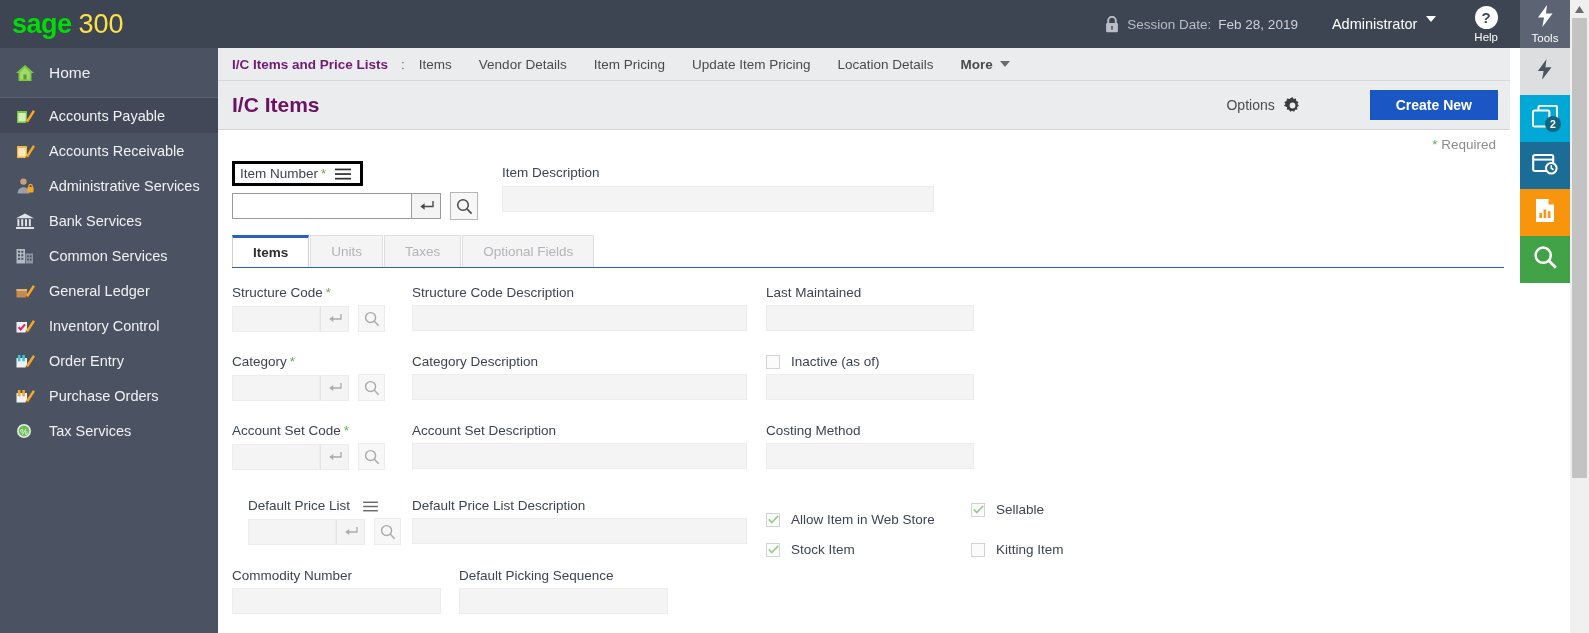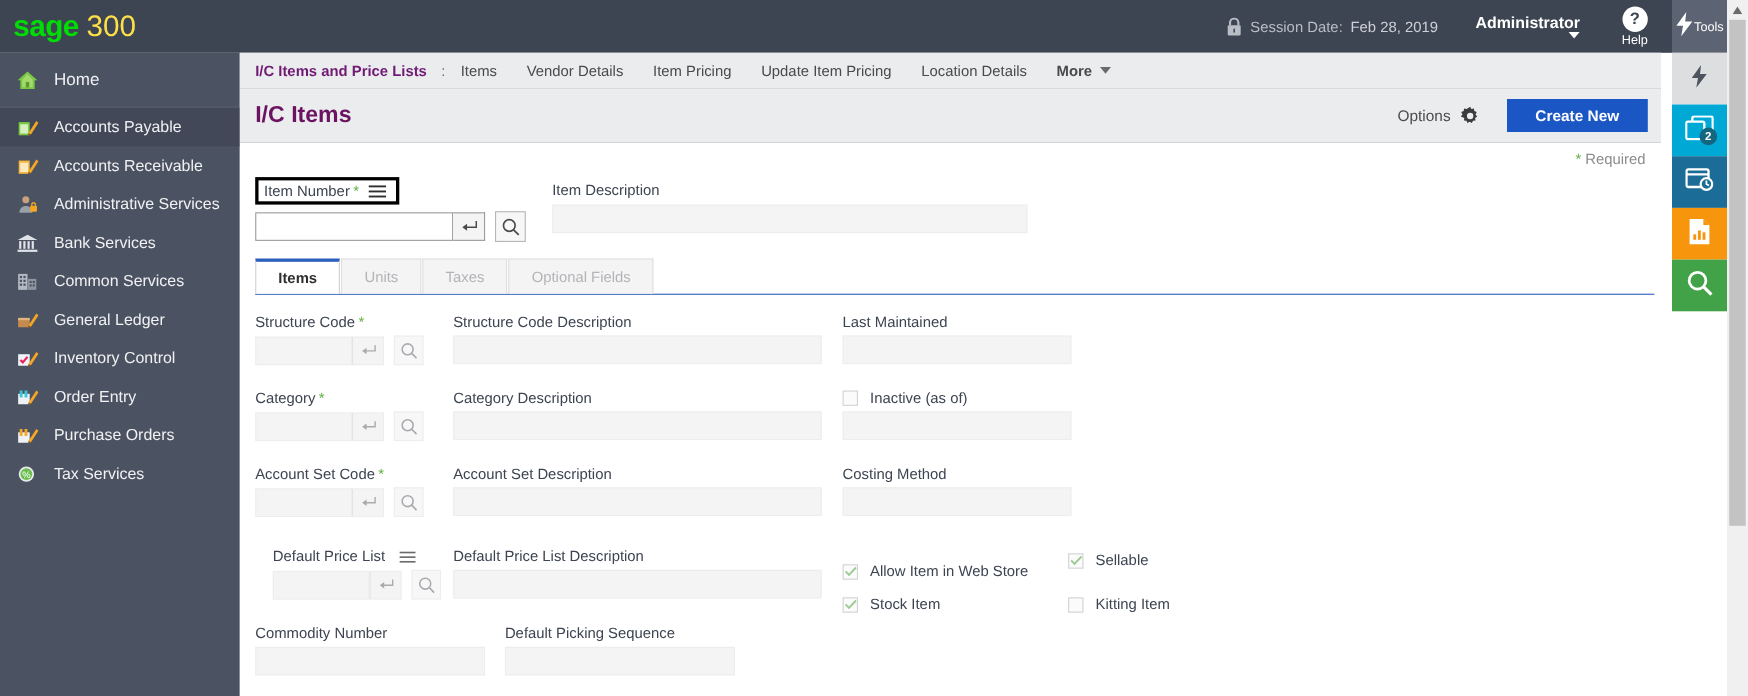--- a/index.html
+++ b/index.html
@@ -18,43 +18,43 @@
   }
   .logo-wrap { display: flex; align-items: flex-end; padding-left: 12px; }
   .logo-sage { color: #00dc06; font-size: 27px; font-weight: bold; letter-spacing: -0.5px; }
   .logo-300 { color: #fde047; font-size: 27px; font-weight: 300; margin-left: 7px; }
   .topbar-right { margin-left: auto; display: flex; align-items: center; height: 100%; }
   .session-block { display: flex; align-items: center; color: #b9bdc6; font-size: 13.5px; }
   .lock-ico { margin-right: 8px; display: inline-flex; }
   .session-label { margin-right: 7px; }
   .session-date { color: #ced1d8; }
   .admin-block {
-    display: flex; align-items: flex-end; color: #ffffff; font-size: 14.5px;
-    font-weight: bold; margin-left: 34px; cursor: pointer; flex-direction: column;
+    display: flex; align-items: flex-start; color: #ffffff; font-size: 14.5px;
+    font-weight: normal; margin-left: 34px; cursor: pointer;
   }
   .caret-down {
     width: 0; height: 0; margin-left: 9px;
     border-left: 5px solid transparent; border-right: 5px solid transparent;
     border-top: 6px solid #ffffff;
   }
   .help-block {
     display: flex; flex-direction: column; align-items: center; justify-content: center;
     margin-left: 38px; margin-right: 22px; cursor: pointer;
   }
   .help-circle {
     width: 23px; height: 23px; border-radius: 50%; background: #ffffff;
     color: #3e4552; font-size: 15px; font-weight: bold;
     display: flex; align-items: center; justify-content: center;
   }
   .help-label { color: #ffffff; font-size: 11.5px; margin-top: 2px; }
 
   
   .tools-tab {
     position: absolute; right: 19px; top: 0; width: 50px; height: 48px;
-    background: #5c6372; display: flex; flex-direction: row;
+    background: #5c6372; display: flex; flex-direction: column;
     align-items: center; justify-content: center; cursor: pointer;
   }
   .tools-label { color: #ffffff; font-size: 11.5px; margin-top: 1px; }
 
   
   .sidebar {
     position: absolute; left: 0; top: 48px; width: 218px; height: 585px;
     background: #4b5261;
   }
   .sb-home {
@@ -90,21 +90,21 @@
     width: 0; height: 0; margin-left: 7px;
     border-left: 5px solid transparent; border-right: 5px solid transparent;
     border-top: 6px solid #6b6b6b;
   }
 
   .titlebar {
     height: 49px; background: #ebecee; border-bottom: 1px solid #d4d5d8;
     display: flex; align-items: center; padding: 0 12px 0 14px;
   }
   .page-title { color: #6b1261; font-size: 21px; font-weight: bold; }
-  .title-right { margin-left: auto; display: flex; align-items: center; }
+  .title-right { margin-left: auto; display: flex; align-items: center; gap: 44px; }
   .options-btn { display: flex; align-items: center; color: #4c4c4c; font-size: 14px; cursor: pointer; }
   .gear { margin-left: 9px; display: inline-flex; }
   .create-new {
     margin-left: 25px; background: #1a56c4; color: #fff; font-size: 14px; font-weight: bold;
     height: 30px; padding: 0 26px; display: flex; align-items: center; justify-content: center;
     border: none; cursor: pointer; font-family: "Liberation Sans", sans-serif;
   }
 
   .required-row { height: 28px; display: flex; align-items: center; justify-content: flex-end; padding-right: 14px; }
   .required-text { color: #8c8c8c; font-size: 13.5px; }

